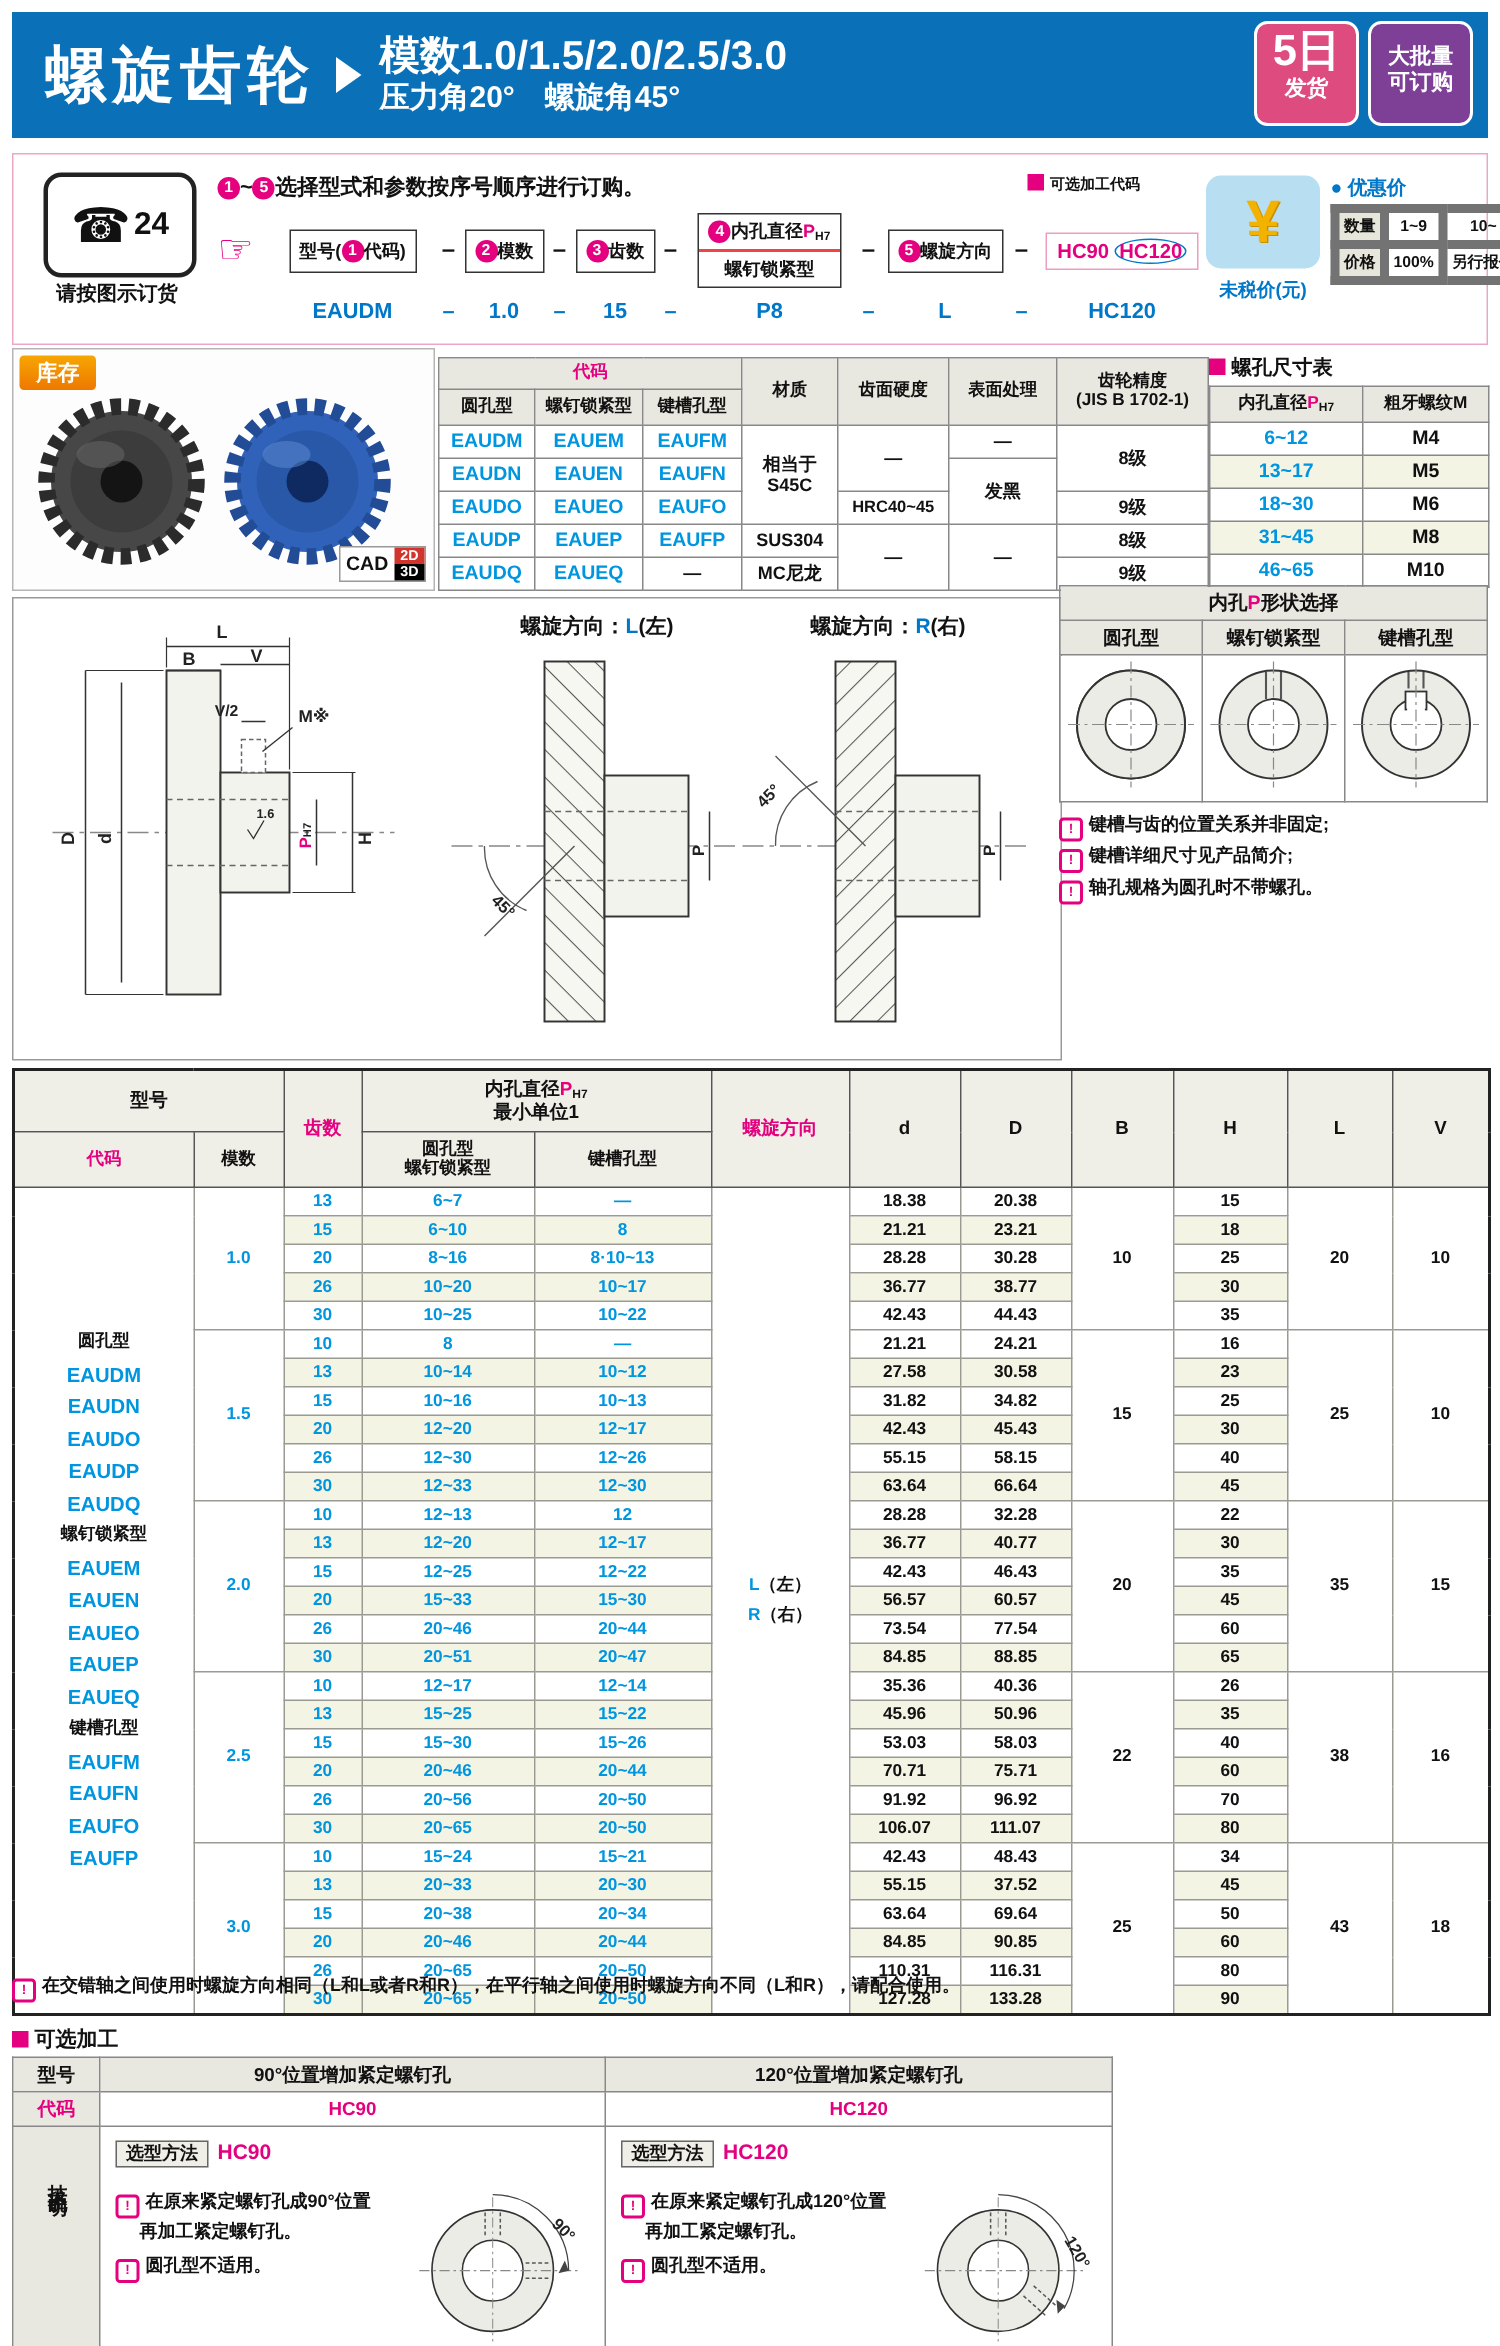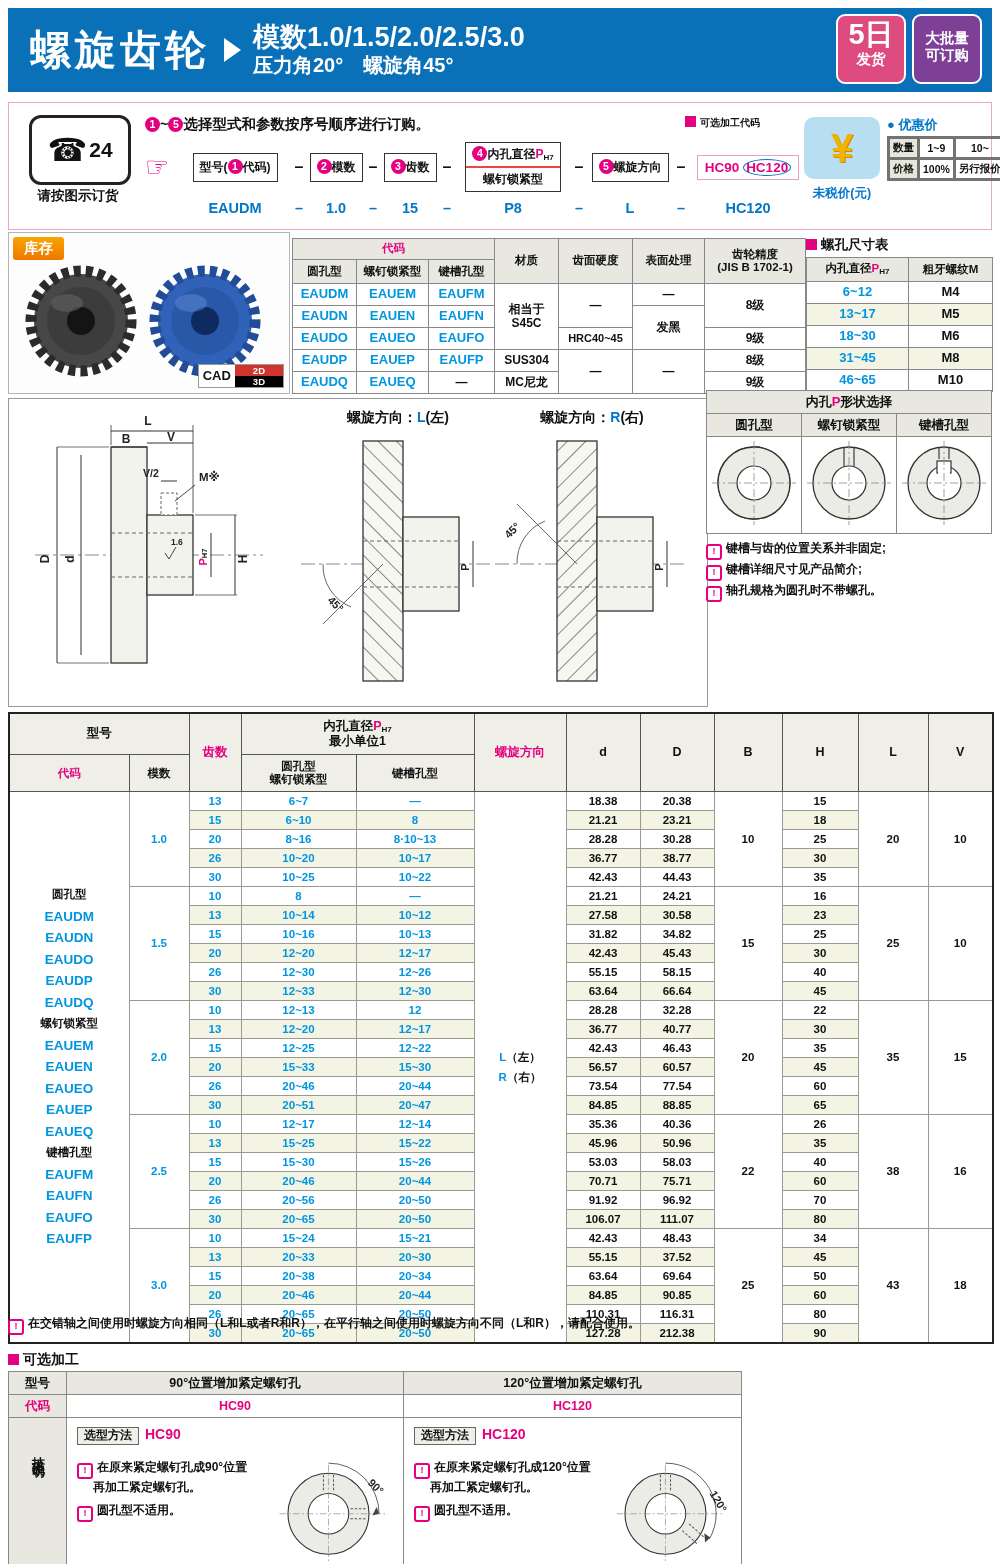--- a/index.html
+++ b/index.html
@@ -40,29 +40,29 @@
   .dashc{width:16px}
   .ex{margin-top:7px;font-size:14.5px;font-weight:bold;color:#0077c8}
   .hctitle{position:absolute;left:676px;top:13px;font-size:10px;font-weight:bold;white-space:nowrap}
   .sq{display:inline-block;width:11px;height:11px;background:#e4007f;margin-right:4px;vertical-align:-1px}
   .hcbox{border:1.5px solid #ec9dc0;padding:4px 7px;font-size:13.5px;font-weight:bold;color:#e4007f;white-space:nowrap}
   .ell{border:1.5px solid #0077c8;border-radius:50%;padding:0 2px}
   .ybox{position:absolute;left:795px;top:14px;width:76px;height:62px;background:#b7def1;border-radius:10px;text-align:center;line-height:62px;font-size:40px;font-weight:bold;color:#f3b200;text-shadow:1px 1px 0 #c88f00}
   .untax{position:absolute;left:781px;top:82px;width:104px;text-align:center;color:#0077c8;font-weight:bold;font-size:12.5px}
   .disc{position:absolute;left:878px;top:13px;color:#0077c8;font-weight:bold;font-size:13px}
   .ptable{position:absolute;left:878px;top:33px;border-collapse:collapse}
-  .ptable td{border:3px solid #737373;font-size:10.5px;font-weight:bold;padding:2px 3px;text-align:center;white-space:nowrap}
+  .ptable td{border:6px solid #737373;font-size:10.5px;font-weight:bold;padding:2px 3px;text-align:center;white-space:nowrap}
   .ptable td.hd{background:#e6e6da}
   
   #photo{left:8px;top:232px;width:280px;height:160px;border:1px solid #b5b5b5;background:#fdfdfd}
   .stock{position:absolute;left:4px;top:4px;background:linear-gradient(#f7a600,#ee7800);color:#fff;font-weight:bold;font-size:14.5px;padding:2px 11px;border-radius:3px}
   .cad{position:absolute;right:5px;bottom:5px;display:flex;border:1px solid #999;background:#fff;align-items:stretch}
   .cad .c{font-size:13px;font-weight:bold;padding:3px 4px}
   .cad .dd{display:flex;flex-direction:column;justify-content:stretch}
-  .cad .d2,.cad .d3{color:#fff;font-size:9.5px;font-weight:bold;padding:0 18px;line-height:11px}
+  .cad .d2,.cad .d3{color:#fff;font-size:9.5px;font-weight:bold;padding:0 4px;line-height:11px}
   .cad .d2{background:#d0342c}.cad .d3{background:#000000}
   table.grid{border-collapse:collapse;table-layout:fixed}
   table.grid th,table.grid td{border:1px solid #888;text-align:center;font-weight:bold;padding:0;line-height:1.15;overflow:hidden}
   table.grid th{background:#e9e8e0}
   #codetbl{left:292px;top:238px}
   #codetbl th{font-size:11.5px}
   #codetbl td{font-size:12px;height:21px}
   #codetbl td.code{color:#0095df;font-size:13px}
   #threadtbl{left:806px;top:236px;width:186px}
   .ttl13{font-size:13.5px;font-weight:bold;margin:0 0 3px 0}
@@ -790,21 +790,21 @@
             <td class="blue">20~50</td>
             <td>110.31</td>
             <td>116.31</td>
             <td>80</td>
           </tr>
           <tr>
             <td class="blue cream">30</td>
             <td class="blue cream">20~65</td>
             <td class="blue cream">20~50</td>
             <td class="cream">127.28</td>
-            <td class="cream">212.38</td>
+            <td class="cream">133.28</td>
             <td class="cream">90</td>
           </tr>
         </tbody>
     </table>
   </div>
 
   <div class="abs noteline bnote1"><span class="ni"></span><span>在交错轴之间使用时螺旋方向相同（L和L或者R和R），在平行轴之间使用时螺旋方向不同（L和R），请配合使用。</span></div>
   <div id="optTitle" class="abs"><span class="sq"></span><span>可选加工</span></div>
 
   <table id="opttbl" class="abs grid">

